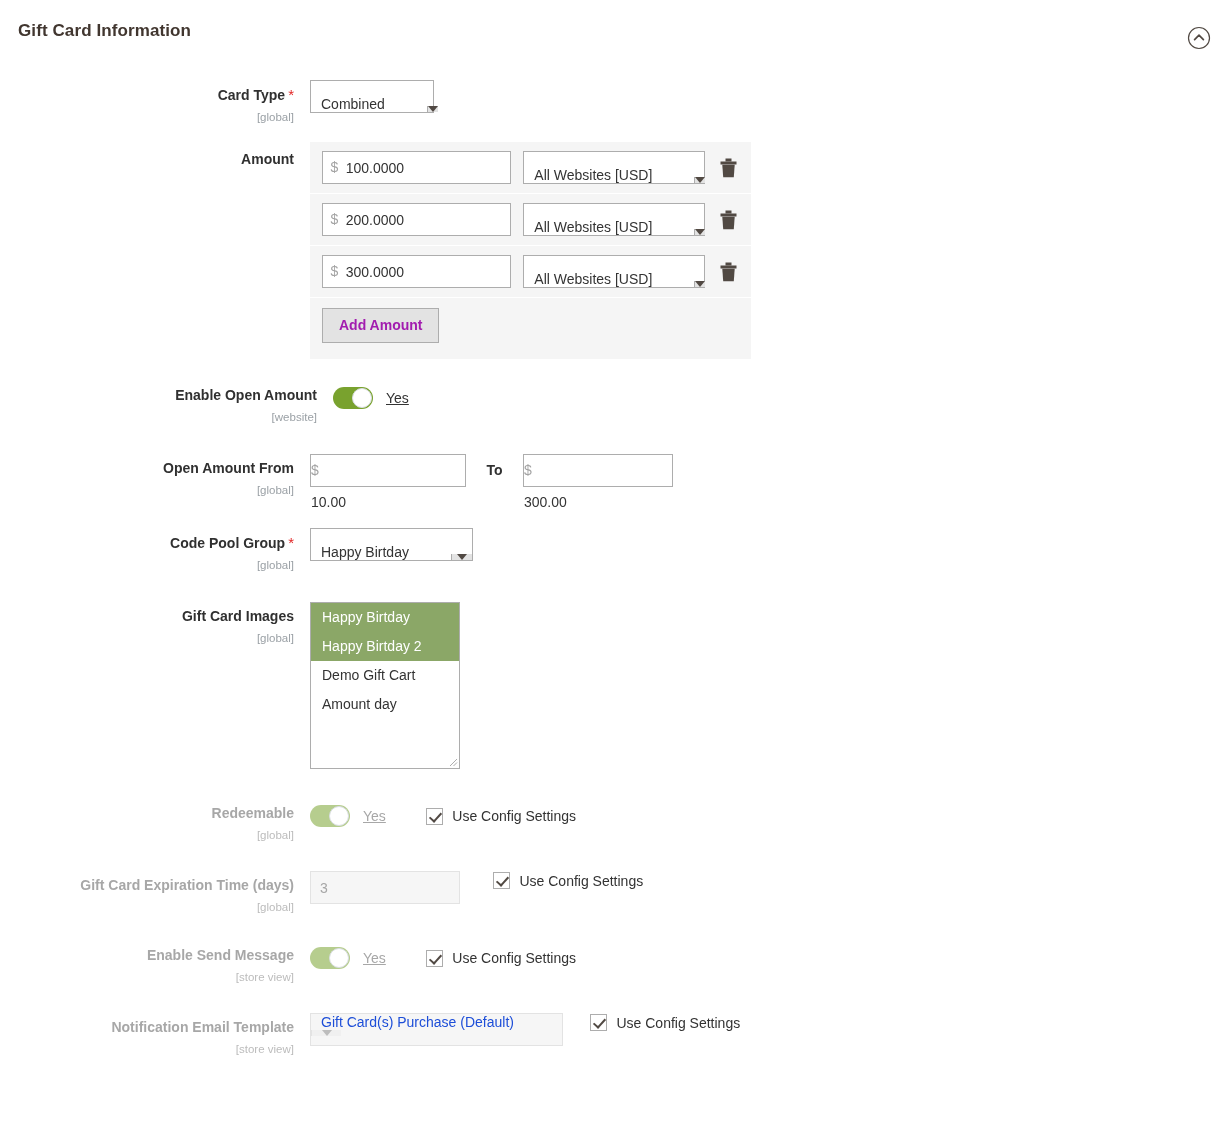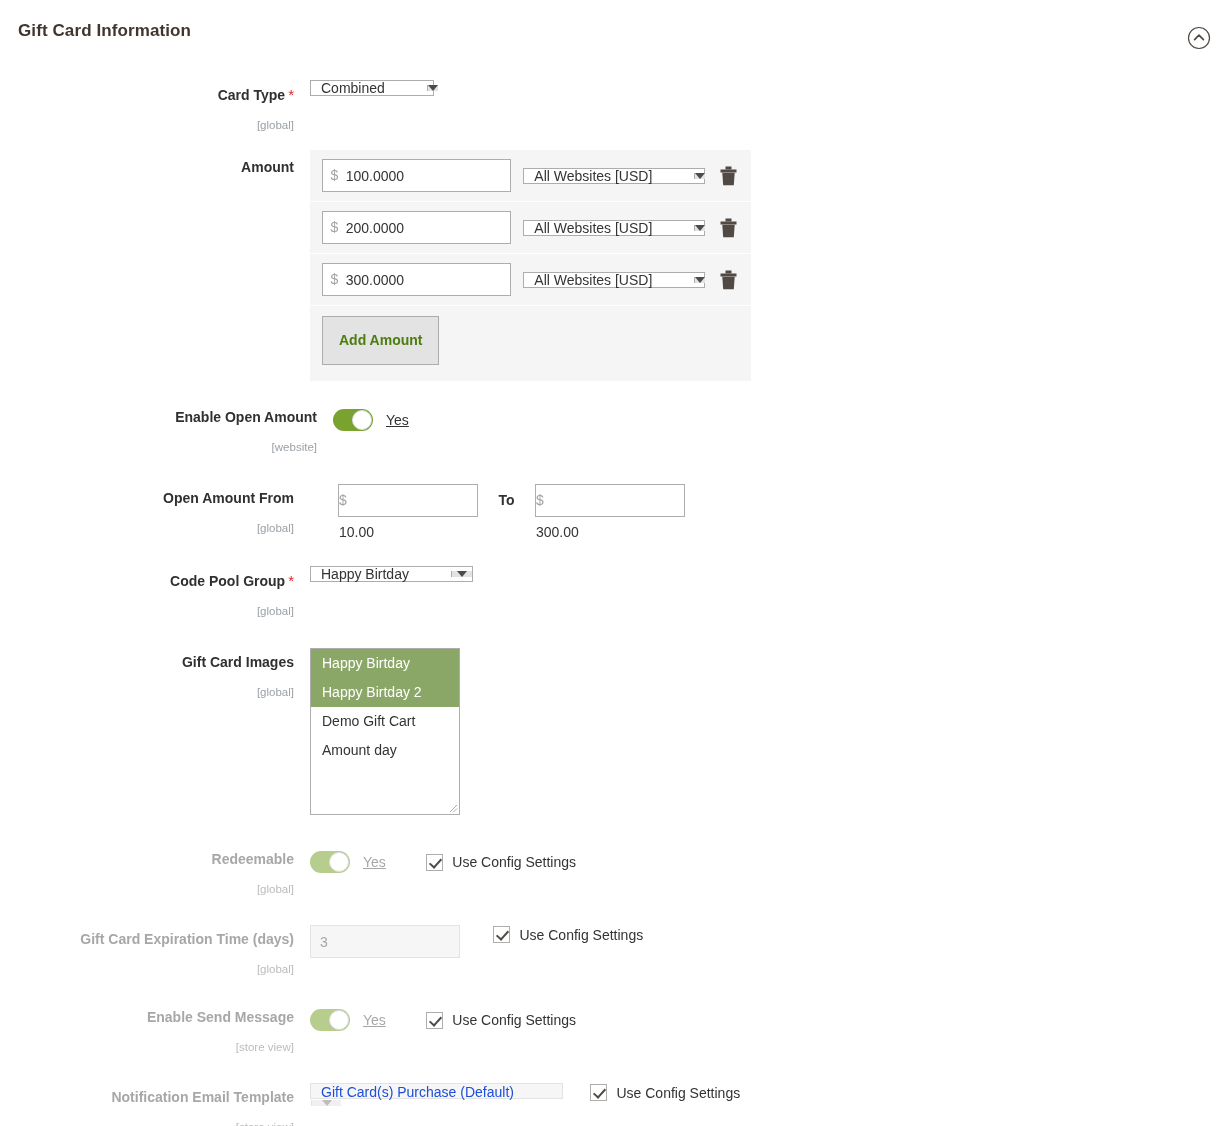--- a/index.html
+++ b/index.html
@@ -61,21 +61,21 @@
   .label-main .req {
     color: #e22626;
     font-weight: 400;
     font-size: 15px;
     margin-left: 3px;
   }
   .label-scope {
     font-size: 11.5px;
     color: #9ba1a6;
     line-height: 16px;
-    margin-top: 13px;
+    margin-top: 5px;
   }
   .label-col.disabled .label-main { color: #a7a7a7; }
   .label-col.disabled .label-scope { color: #bcbcbc; }
 
   .control-col { flex: 1; padding-top: 2px; }
 
   
   .txt-input {
     height: 33px;
     border: 1px solid #adadad;
@@ -114,22 +114,22 @@
     color: #333;
     background: transparent;
     font-family: "Liberation Sans", sans-serif;
     padding: 0 6px 0 0;
     width: 100%;
   }
 
   
   .sel {
     display: inline-flex;
-    align-items: center;
-    height: 16px;
+    align-items: flex-end;
+    height: 33px;
     border: 1px solid #adadad;
     background: #fff;
     vertical-align: top;
     gap: 32px;
   }
   .sel .sel-val {
     display: flex;
     align-items: center;
     padding: 0 10px;
     font-size: 14px;
@@ -184,24 +184,24 @@
     display: flex; align-items: center; justify-content: center;
   }
   .amount-foot {
     padding: 10px 12px 16px 12px;
     border-top: 1px solid #ffffff;
   }
   .btn {
     display: inline-block;
     background: #e3e3e3;
     border: 1px solid #adadad;
-    color: #4d7c0f;
+    color: #a21caf;
     font-size: 14px;
     font-weight: 700;
-    padding: 15px 16px;
+    padding: 8px 16px;
     line-height: 17px;
     cursor: pointer;
     font-family: "Liberation Sans", sans-serif;
   }
 
   
   .toggle-wrap { display: inline-flex; align-items: center; gap: 13px; vertical-align: middle; }
   .toggle {
     position: relative;
     width: 40px; height: 22px;
@@ -395,27 +395,27 @@
       <div class="control-col" style="padding-top:6px;">
         <div class="toggle-wrap">
           <div class="toggle">
               <span class="knob"></span>
             </div>
           <span class="toggle-label">Yes</span>
         </div>
       </div>
     </div>
 
-    <div class="field-row" style="margin-bottom:28px;gap:28px;">
+    <div class="field-row" style="margin-bottom:28px;">
       <div class="label-col" style="padding-top:8px;">
         <div class="label-main">Open Amount From</div>
         <div class="label-scope">[global]</div>
       </div>
       <div class="control-col">
-        <div class="money-field inline" style="width:140px;">
+        <div class="money-field inline" style="width:156px;">
           <span class="money-sym">$</span>
           <input type="text" value="10.00" style="">
         </div>
         <span class="to-label">To</span>
         <div class="money-field inline" style="width:150px;">
           <span class="money-sym">$</span>
           <input type="text" value="300.00" style="">
         </div>
       </div>
     </div>

